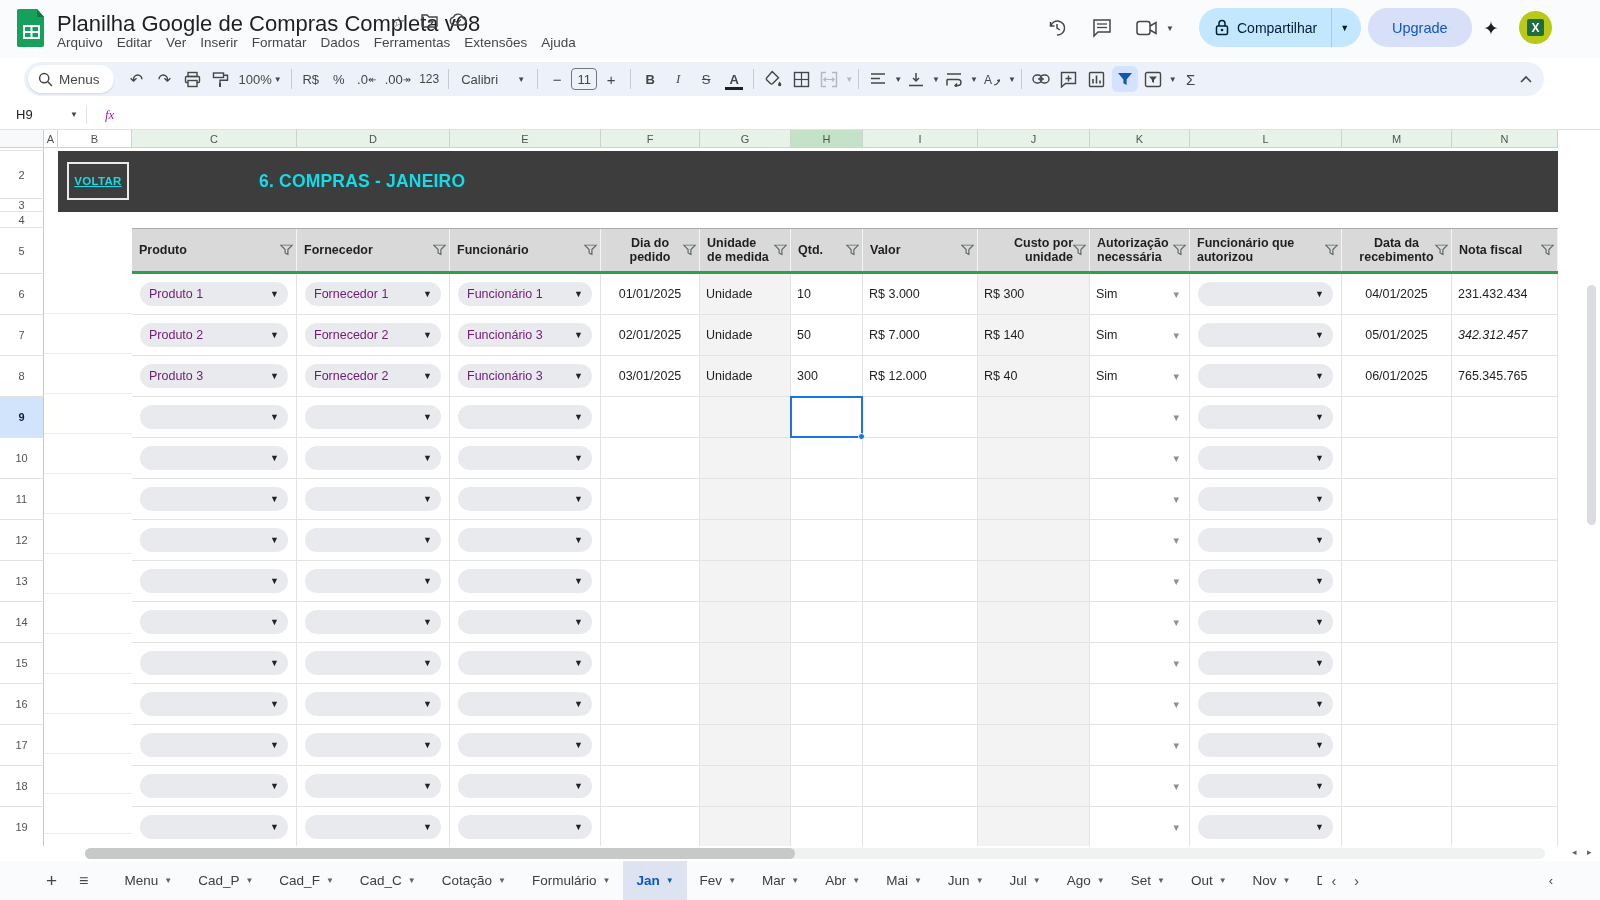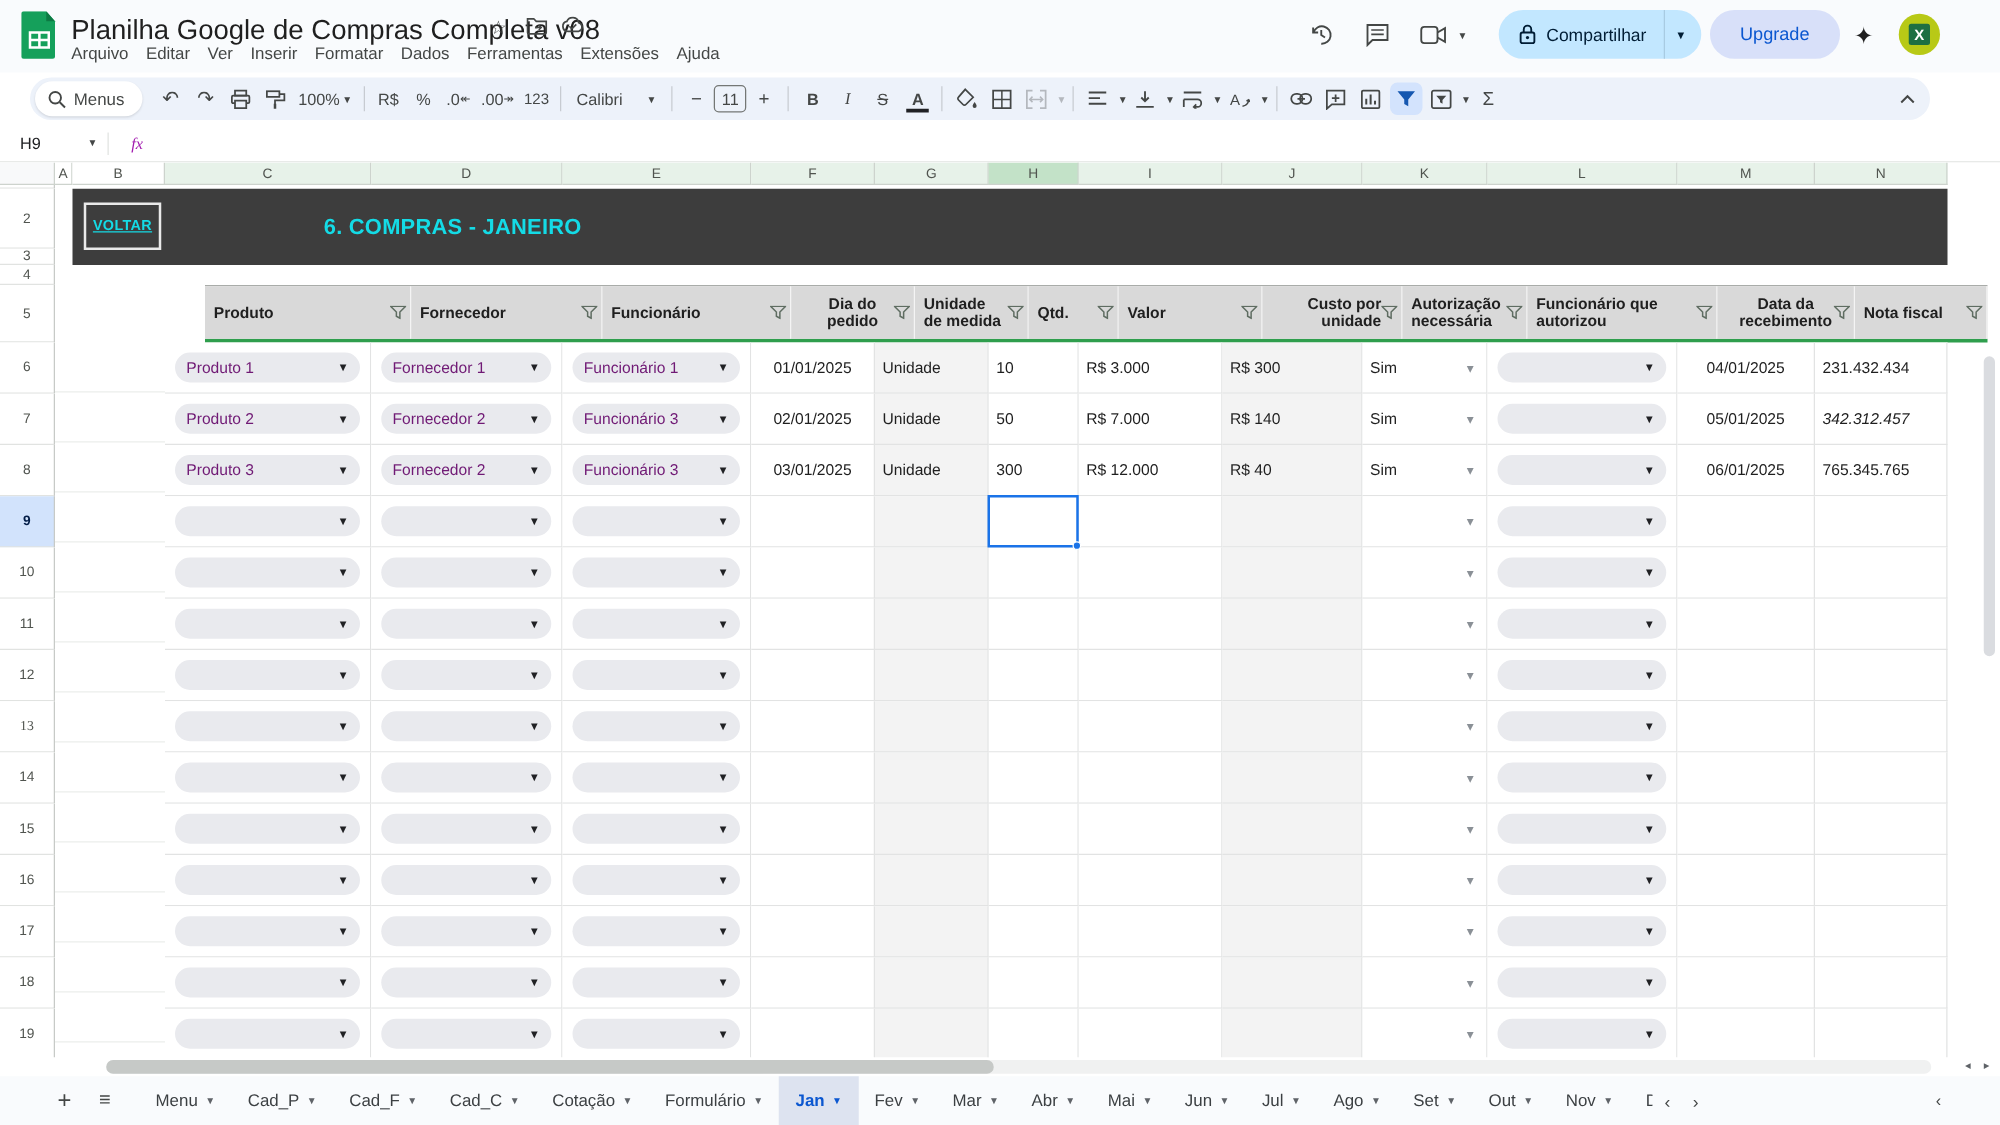--- a/index.html
+++ b/index.html
@@ -62,21 +62,21 @@
   #gutter { position:absolute; top:18px; left:0; width:44px; }
   #gutter .r { border-bottom:1px solid #e1e3e1; border-right:1px solid #c7cac7; font-size:11px; color:#50544f;
      display:flex; align-items:center; justify-content:center; background:#fff; }
   #banner { position:absolute; left:58px; top:21px; width:1500px; height:61px; background:#3d3d3d; }
   #voltar-btn { position:absolute; left:9px; top:11px; width:62px; height:38px; border:2px solid #e9e9e9;
      display:flex; align-items:center; justify-content:center; }
   #voltar-btn span { color:#14dbe6; font-size:11.5px; font-weight:bold; text-decoration:underline; letter-spacing:.3px; }
   #banner-title { position:absolute; left:201px; top:0; height:100%; display:flex; align-items:center;
      color:#14dbe6; font-size:17.5px; font-weight:bold; letter-spacing:.2px; }
   #table { position:absolute; left:132px; top:98px; }
-  #thead { display:flex; height:46px; border-top:1px solid #a9aca9; border-bottom:3px solid #2f9e4d;margin-left:32px; }
+  #thead { display:flex; height:46px; border-top:1px solid #a9aca9; border-bottom:3px solid #2f9e4d; }
   #thead .h { background:#d9d9d9; border-right:1px solid #f4f4f4; position:relative; display:flex; align-items:center;
      font-size:12.5px; font-weight:bold; color:#1f1f1f; line-height:1.15; padding:2px 16px 2px 7px; }
   #thead .h.center { justify-content:center; text-align:center; padding:2px 14px; }
   .fico { position:absolute; right:3px; top:50%; transform:translateY(-50%); }
   .trow { display:flex; height:41px; }
   .td { border-right:1px solid #e2e3e3; border-bottom:1px solid #e2e3e3; display:flex; align-items:center;
      font-size:12.5px; color:#1f1f1f; padding:0 6px; background:#fff; overflow:hidden; }
   .td.center { justify-content:center; }
   .td.gray { background:#f3f3f3; }
   .chip { flex:1; height:24px; background:#e9eaee; border-radius:12px; display:flex; align-items:center;
@@ -380,21 +380,21 @@
         <div class="r" style="height: 13px;">3</div>
         <div class="r" style="height: 16px;">4</div>
         <div class="r" style="height: 46px;">5</div>
         <div class="r" style="height: 41px;">6</div>
         <div class="r" style="height: 41px;">7</div>
         <div class="r" style="height: 41px;">8</div>
         <div class="r" style="height: 41px; background: rgb(210, 227, 252); color: rgb(4, 30, 73); font-weight: bold;">9</div>
         <div class="r" style="height: 41px;">10</div>
         <div class="r" style="height: 41px;">11</div>
         <div class="r" style="height: 41px;">12</div>
-        <div class="r" style="height: 41px; font-family: Liberation Serif, serif;">13</div>
+        <div class="r" style="height: 41px;">13</div>
         <div class="r" style="height: 41px;">14</div>
         <div class="r" style="height: 41px;">15</div>
         <div class="r" style="height: 41px;">16</div>
         <div class="r" style="height: 41px;">17</div>
         <div class="r" style="height: 41px;">18</div>
         <div class="r" style="height: 41px;">19</div>
       </div>
     <div id="leftlines">
         <div style="height: 40px; margin-top: 46px;"></div>
         <div style="height: 40px; margin-top: 0px;"></div>

